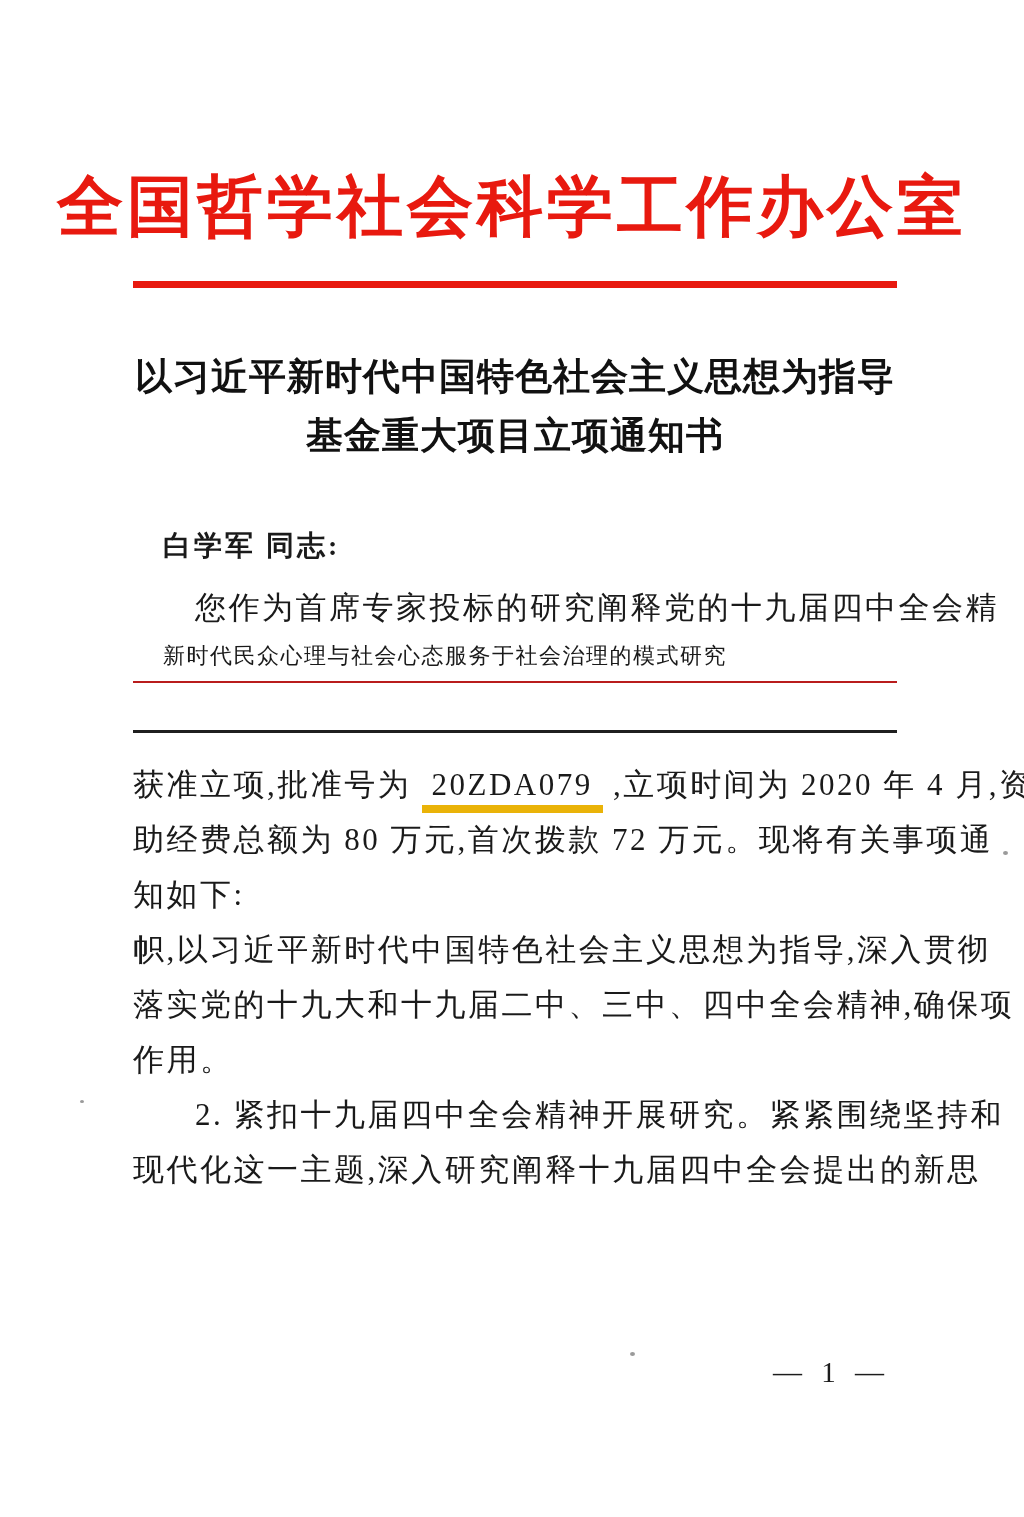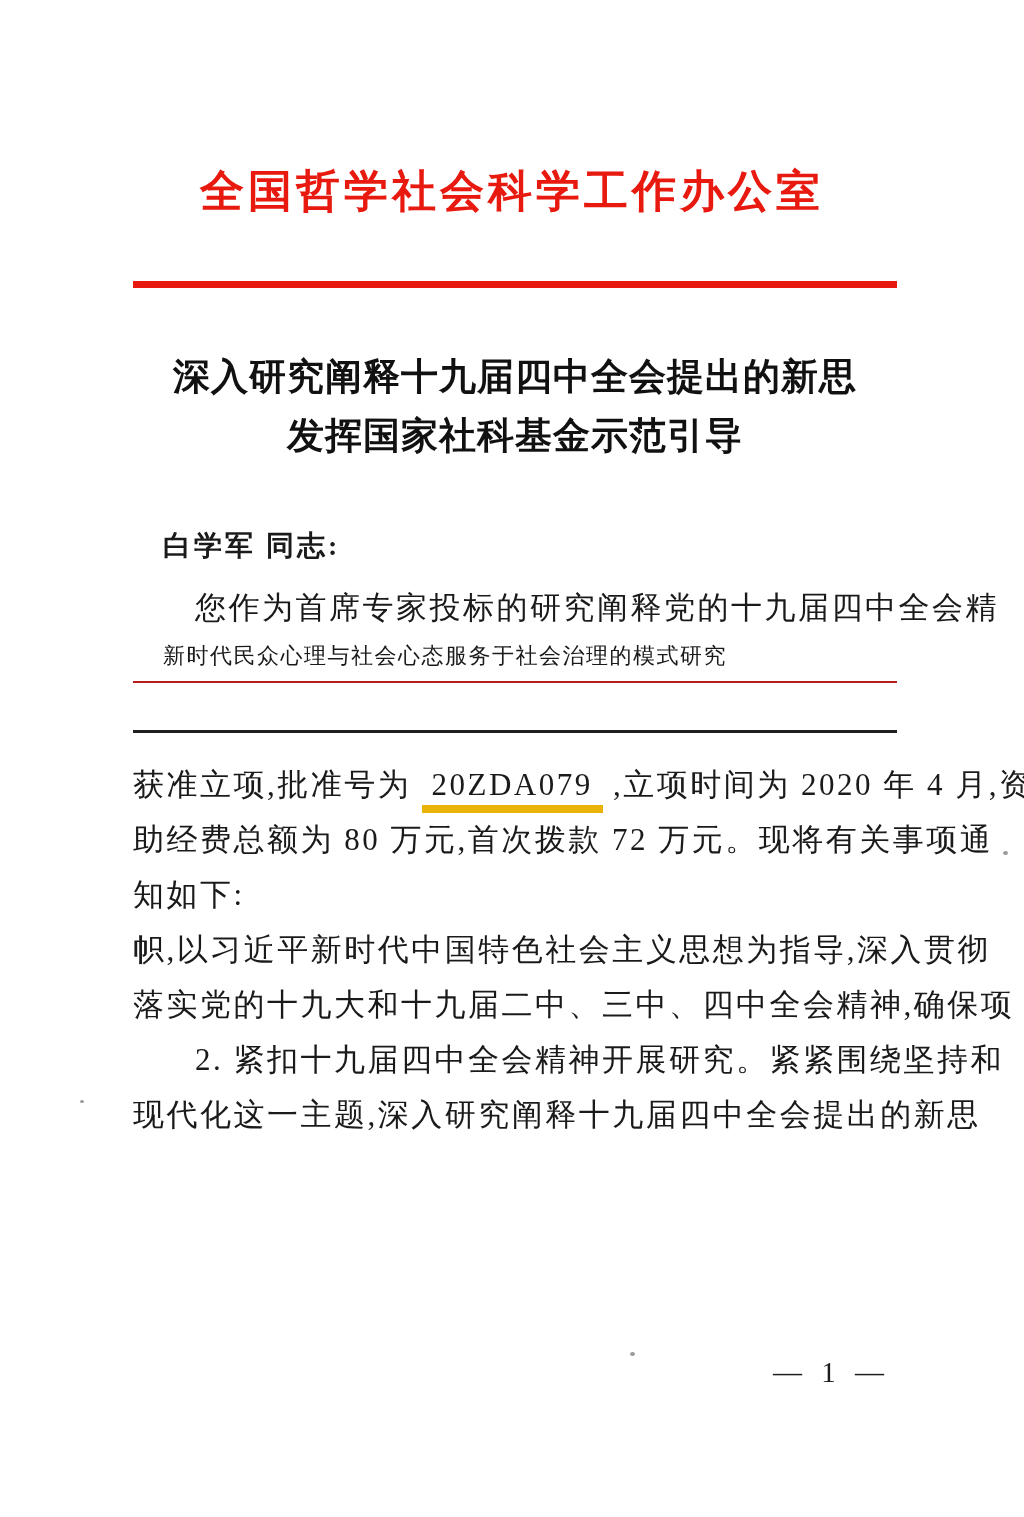--- a/index.html
+++ b/index.html
@@ -12,21 +12,21 @@
     overflow: hidden;
   }
   .page {
     position: absolute; inset: 0;
     background: #ffffff;
   }
   
   .letterhead {
     position: absolute; top: 162px; left: 0; width: 100%;
     text-align: center;
-    font-size: 44px; font-weight: bold;
+    font-size: 66px; font-weight: bold;
     letter-spacing: 4px;
     white-space: nowrap;
   }
   .red-rule {
     position: absolute; top: 281px; left: 133px;
     width: 764px; height: 7px;
   }
   
   .doc-title {
     position: absolute; top: 347px; left: 130px; width: 770px;
@@ -99,22 +99,22 @@
 </style>
 </head>
 <body>
 
 <div class="page">
 
   <div class="letterhead" style="color: rgb(232, 25, 15);">全国哲学社会科学工作办公室</div>
   <div class="red-rule" style="background: rgb(232, 25, 15);"></div>
 
   <div class="doc-title">
-    <div>深入研究阐释十九届四中全会提出的新思</div>
-    <div>发挥国家社科基金示范引导</div>
+    <div>以习近平新时代中国特色社会主义思想为指导</div>
+    <div>基金重大项目立项通知书</div>
   </div>
 
   <div class="content">
 
     <div class="salutation">白学军 同志:</div>
 
     <div class="bline indent">您作为首席专家投标的研究阐释党的十九届四中全会精</div>
 
 
     <div class="project-line">新时代民众心理与社会心态服务于社会治理的模式研究</div>
@@ -124,20 +124,21 @@
     <div class="bline grant-first">
       <span>获准立项,批准号为</span>
       <span class="grant-code">20ZDA079</span>
       <span>,立项时间为 2020 年 4 月,资</span>
     </div>
     <div class="bline">助经费总额为 80 万元,首次拨款 72 万元。现将有关事项通</div>
     <div class="bline">知如下:</div>
 
     <div class="bline">帜,以习近平新时代中国特色社会主义思想为指导,深入贯彻</div>
     <div class="bline">落实党的十九大和十九届二中、三中、四中全会精神,确保项</div>
+    <div class="bline">作用。</div>
 
     <div class="bline indent">2. 紧扣十九届四中全会精神开展研究。紧紧围绕坚持和</div>
     <div class="bline">现代化这一主题,深入研究阐释十九届四中全会提出的新思</div>
 
   </div>
 
   <div class="page-number">— 1 —</div>
 
   <div class="speck speck-1"></div>
   <div class="speck speck-2"></div>

